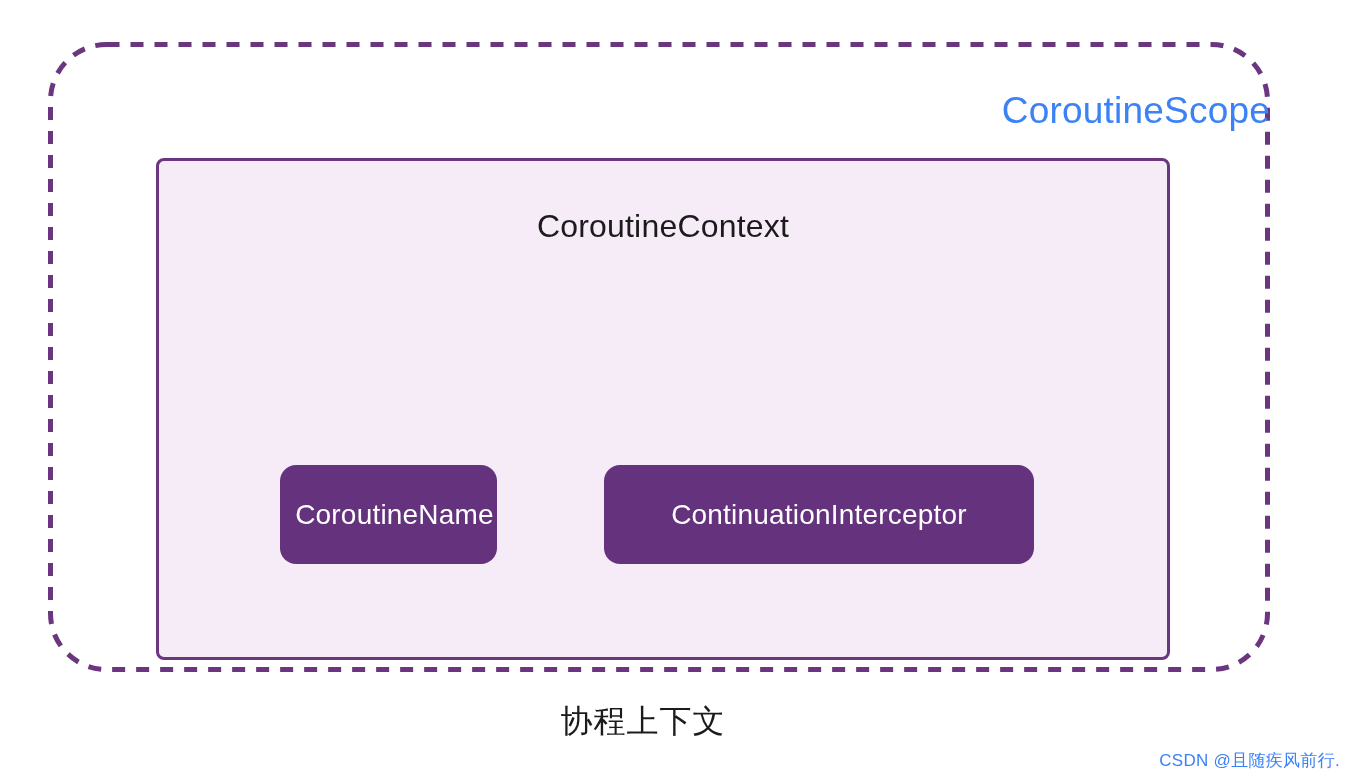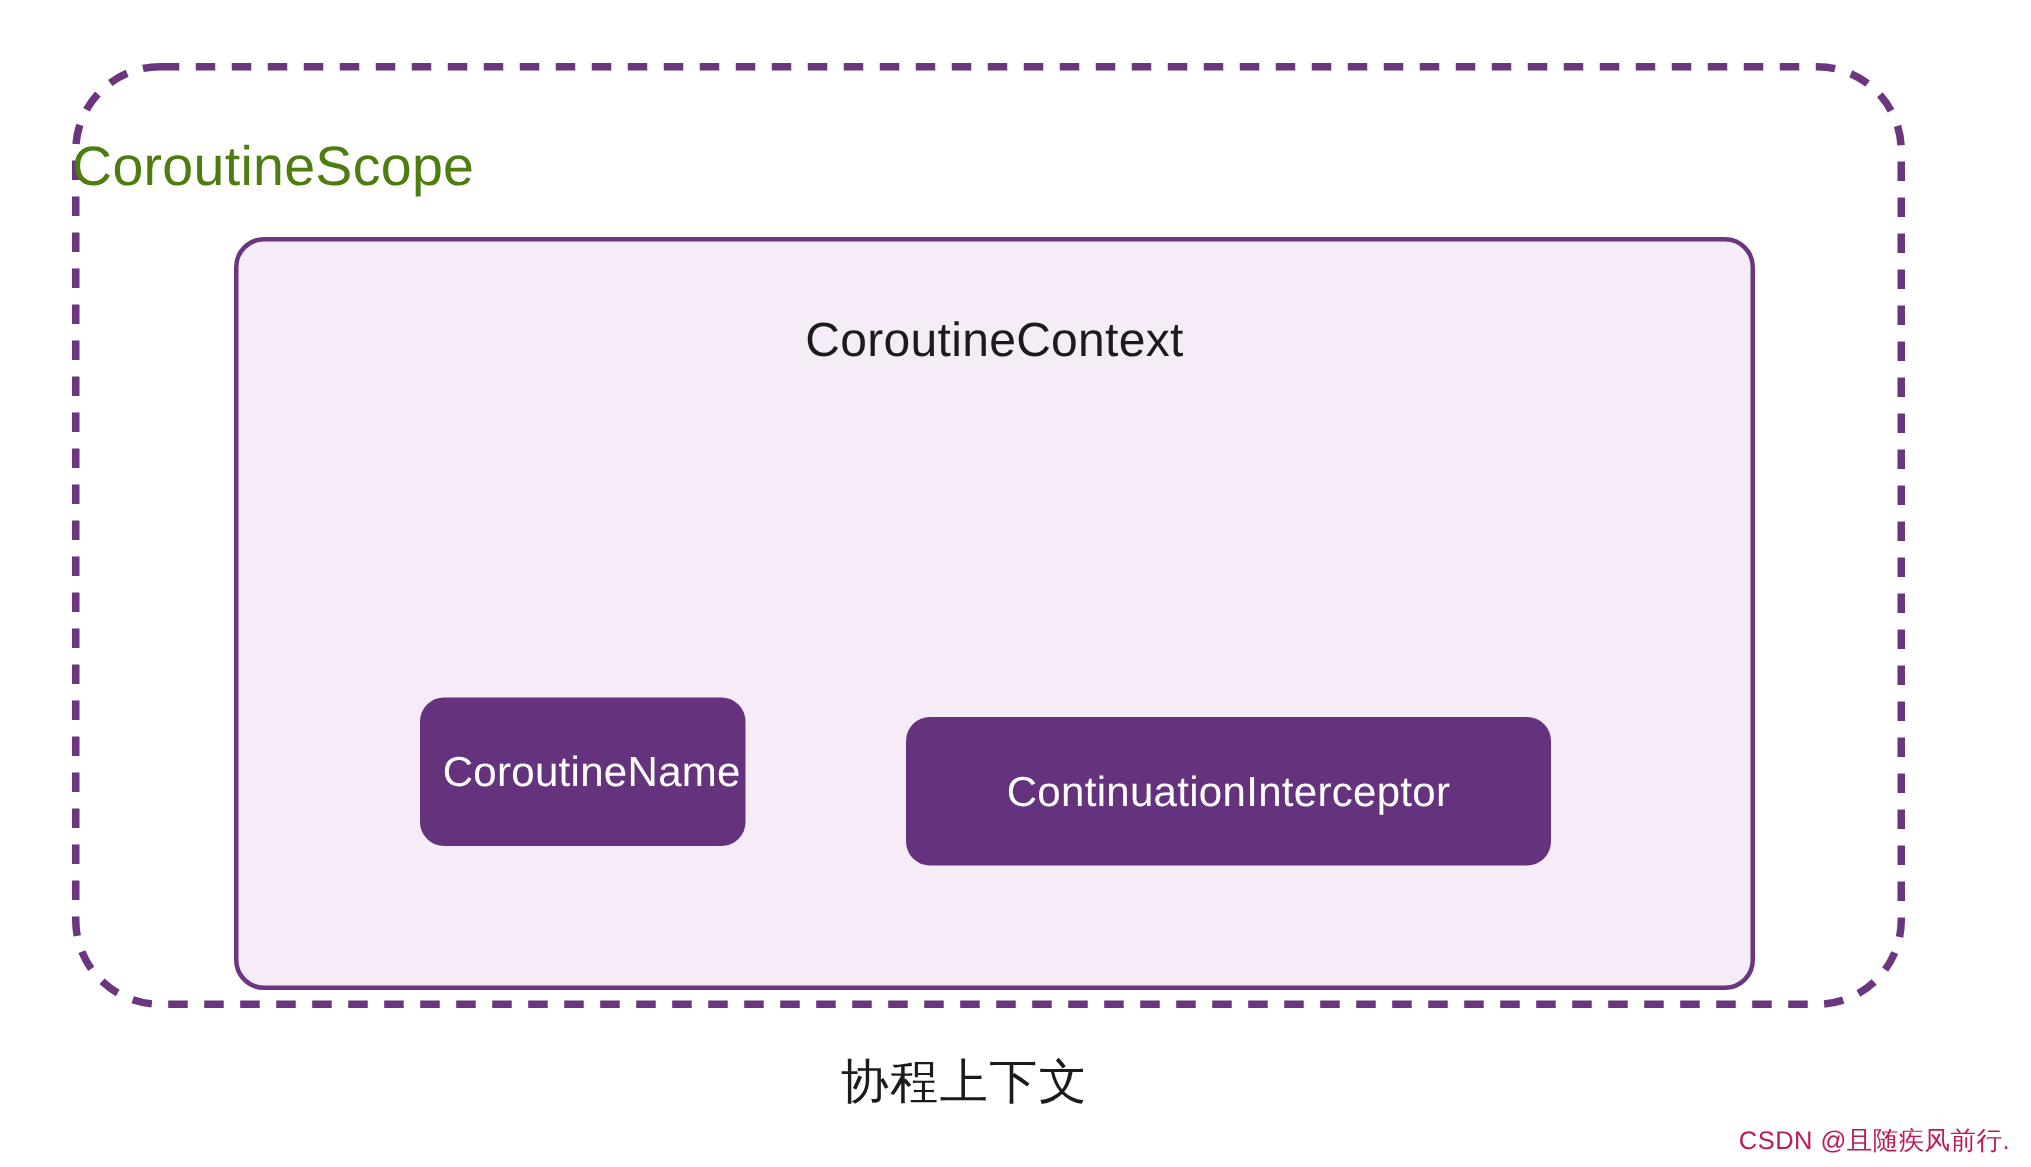--- a/index.html
+++ b/index.html
@@ -36,39 +36,39 @@
     width: 100%;
     height: 100%;
     pointer-events: none;
   }
 
   #scope-title {
     position: absolute;
     left: 0;
     top: 48px;
     width: 1222px;
-    text-align: left;
+    text-align: right;
     font-size: 37px;
     font-weight: 400;
-    color: #4d7c0f;
+    color: #3b82f6;
     letter-spacing: 0.2px;
     white-space: nowrap;
   }
 
   
   #context-box {
     position: absolute;
     left: 156px;
     top: 158px;
     width: 1014px;
     height: 502px;
     box-sizing: border-box;
     background: #f6ecf8;
     border: 3px solid #6b3580;
-    border-radius: 20px;
+    border-radius: 8px;
   }
 
   #context-title {
     position: absolute;
     left: 0;
     top: 47px;
     width: 100%;
     text-align: center;
     font-size: 32px;
     font-weight: 400;
@@ -88,21 +88,21 @@
     align-items: center;
     justify-content: center;
     font-size: 28px;
     font-weight: 400;
     letter-spacing: 0.2px;
     white-space: nowrap;
   }
   .chip.job                      { left: 121px; top: 169px; width: 235px; height:  95px; }
   .chip.exception-handler        { left: 405px; top: 169px; width: 470px; height:  95px; }
   .chip.coroutine-name           { left: 121px; top: 304px; width: 217px; height:  99px; padding-left: 12px; }
-  .chip.continuation-interceptor { left: 445px; top: 304px; width: 430px; height:  99px; margin-top: 13px; }
+  .chip.continuation-interceptor { left: 445px; top: 304px; width: 430px; height:  99px; }
 
   
   #caption {
     position: absolute;
     left: 0;
     top: 700px;
     width: 1286px;
     text-align: center;
     font-size: 32px;
     font-weight: 400;
@@ -110,21 +110,21 @@
     letter-spacing: 1px;
     white-space: nowrap;
   }
 
   
   #watermark {
     position: absolute;
     right: 14px;
     bottom: 6px;
     font-size: 17px;
-    color: #be185d;
+    color: #3b82f6;
     white-space: nowrap;
     letter-spacing: 0.3px;
   }
 </style>
 </head>
 <body>
 
 <div id="canvas">
 
   <div id="scope-box">

